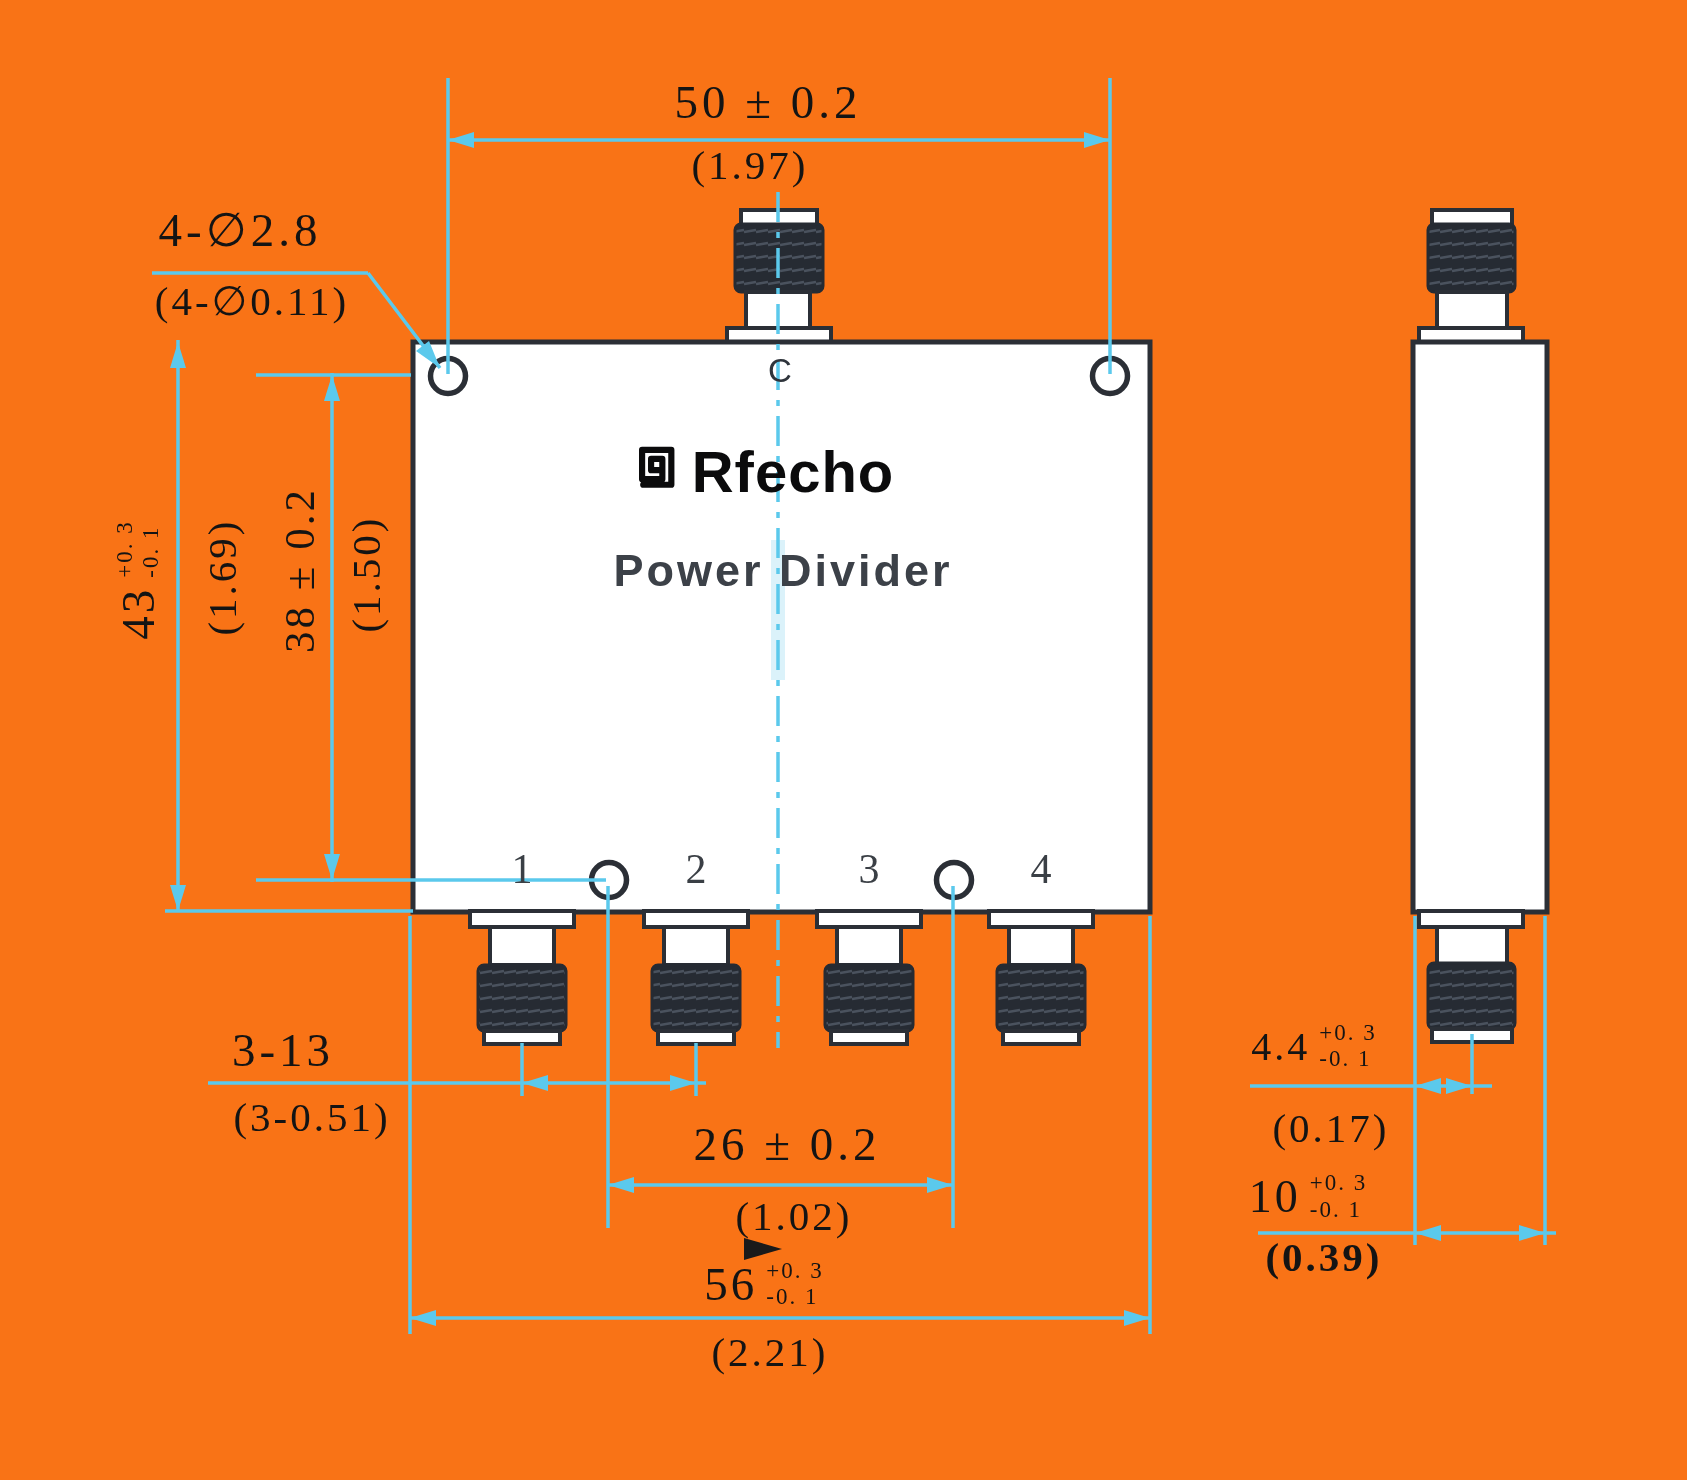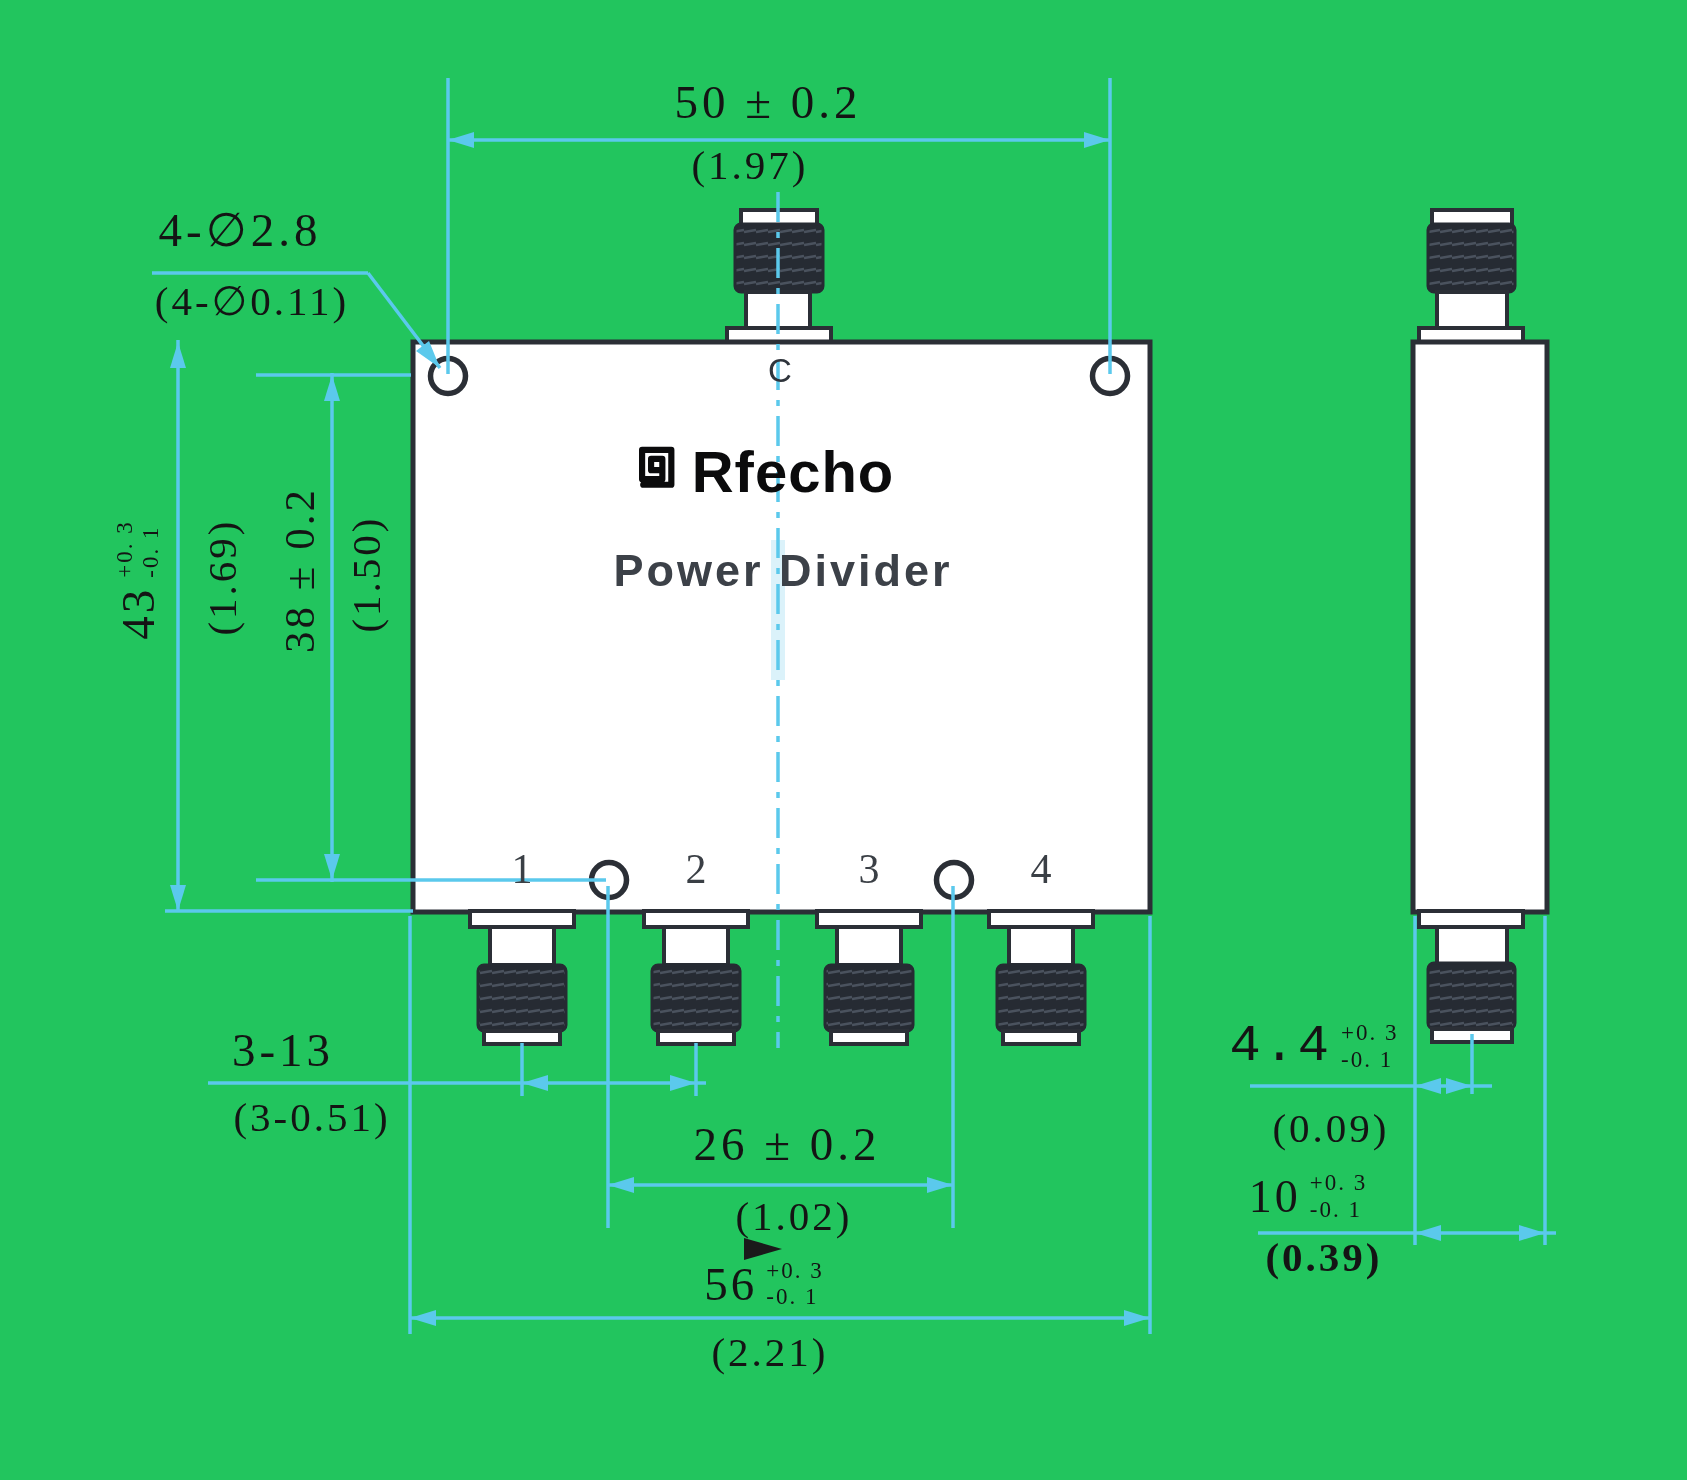--- a/index.html
+++ b/index.html
@@ -1,16 +1,16 @@
 <!DOCTYPE html>
 <html style="--dimension-cyan: #5BC9EC; --line-dark: #2B2F36; --text-dark: #141414;"><head>
 <meta charset="utf-8">
 <style>
   html,body{margin:0;padding:0;background:#ffffff;}
-  .canvas{position:relative;width:1687px;height:1480px;background:#22c55e;overflow:hidden;
+  .canvas{position:relative;width:1687px;height:1480px;background:#f97316;overflow:hidden;
           font-family:"Liberation Serif",serif;}
   svg.draw{position:absolute;left:0;top:0;}
 
   
   .cy{stroke:var(--dimension-cyan);stroke-width:3.5;fill:none;}
   .cyf{fill:var(--dimension-cyan);stroke:none;}
   .cl{stroke:var(--dimension-cyan);stroke-width:3.5;fill:none;stroke-dasharray:30 10 6 10;}
   .ln{stroke:var(--line-dark);stroke-width:5;fill:#fff;}
   .cn{stroke:var(--line-dark);stroke-width:4;fill:#fff;}
   .hole{stroke:var(--line-dark);stroke-width:5.5;fill:#fff;}
@@ -215,28 +215,28 @@
       <span class="tol">
         <span>+0. 3</span>
         <span>-0. 1</span>
       </span>
     </div>
   </div>
   <div class="dim" style="left:770px;top:1352px;">(2.21)</div>
 
   <div class="dim" style="left:1314px;top:1046px;">
     <div class="tolwrap">
-      <span class="main" style="font-size:52px;font-family:Liberation Mono, monospace;">4.4</span>
-      <span class="tol">
-        <span>+0. 3</span>
-        <span>-0. 1</span>
-      </span>
-    </div>
-  </div>
-  <div class="dim" style="left:1331px;top:1128px;">(0.09)</div>
+      <span class="main" style="font-size:40px;">4.4</span>
+      <span class="tol">
+        <span>+0. 3</span>
+        <span>-0. 1</span>
+      </span>
+    </div>
+  </div>
+  <div class="dim" style="left:1331px;top:1128px;">(0.17)</div>
 
   <div class="dim" style="left:1308px;top:1196px;">
     <div class="tolwrap">
       <span class="main" style="font-size:46px;">10</span>
       <span class="tol">
         <span>+0. 3</span>
         <span>-0. 1</span>
       </span>
     </div>
   </div>

